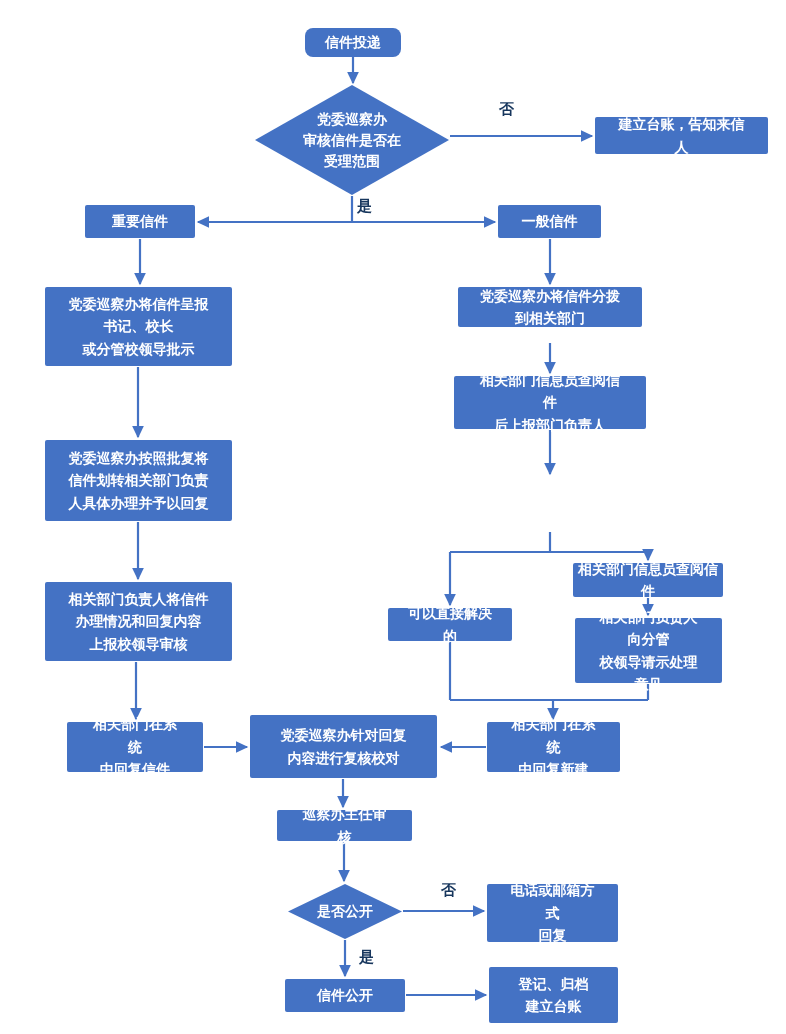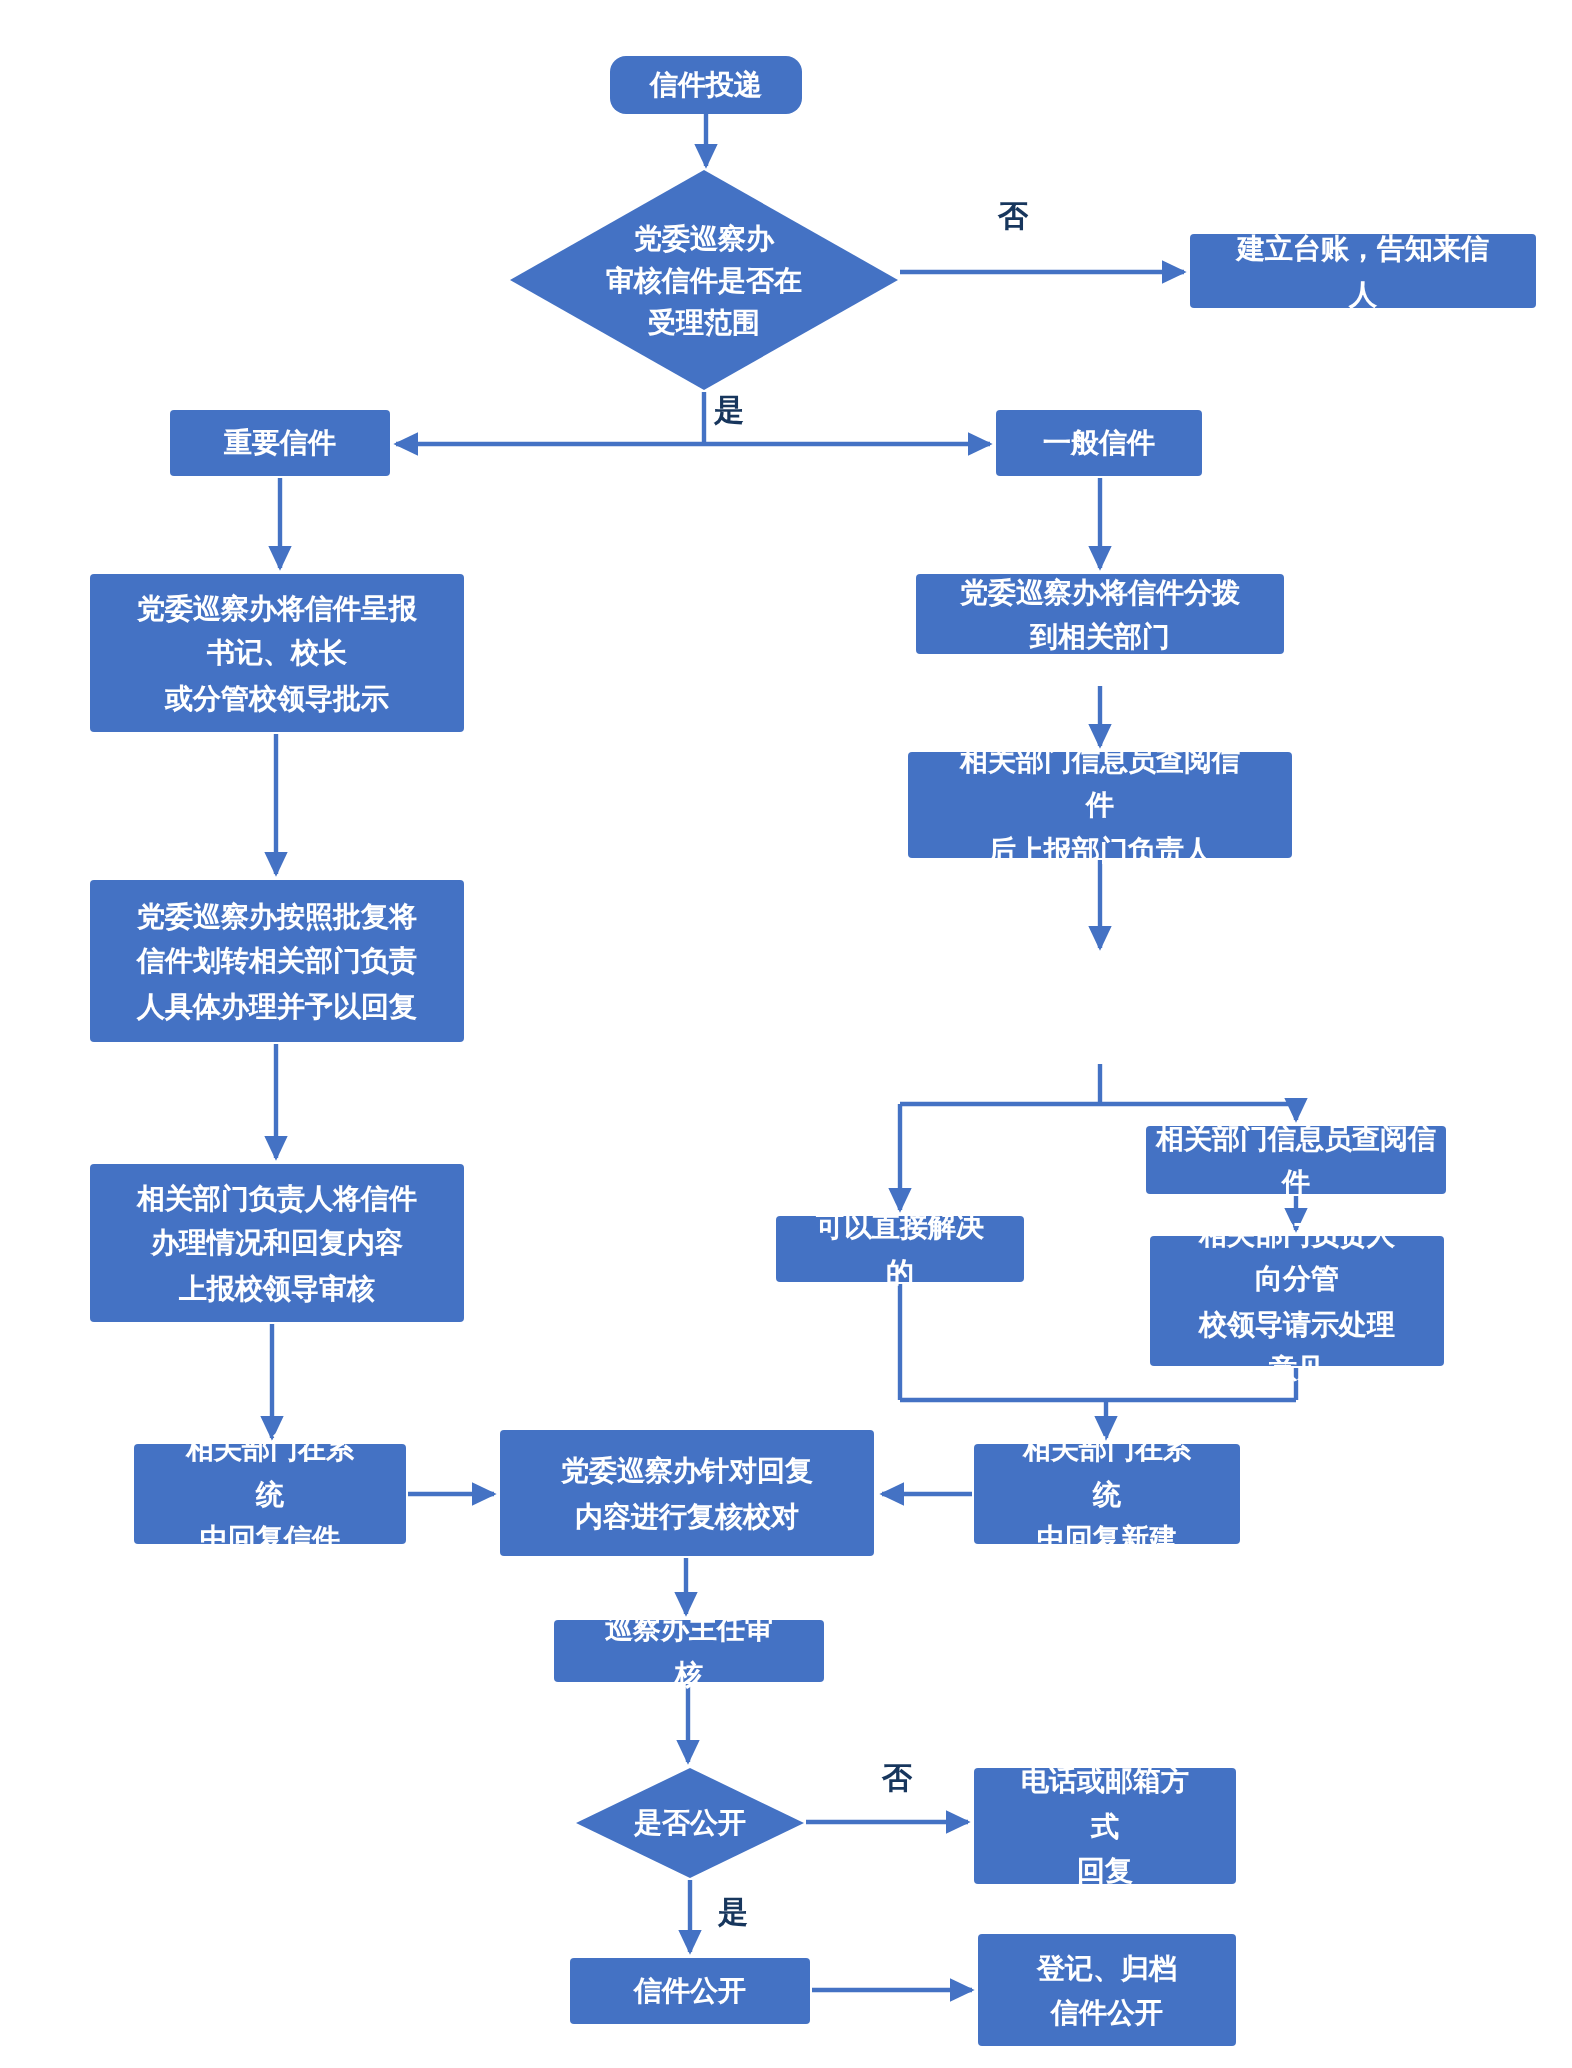--- a/index.html
+++ b/index.html
@@ -135,21 +135,21 @@
   <div class="node" style="left:277px;top:810px;width:135px;height:31px">巡察办主任审核</div>
 
   <div class="node diamond" style="left:288px;top:884px;width:114px;height:55px">是否公开</div>
 
   <div class="node" style="left:487px;top:884px;width:131px;height:58px">电话或邮箱方式
 回复</div>
 
   <div class="node" style="left:285px;top:979px;width:120px;height:33px">信件公开</div>
 
   <div class="node" style="left:489px;top:967px;width:129px;height:56px">登记、归档
-信件公开</div>
+建立台账</div>
 
   <div class="edge-label" style="left:499px;top:101px">否</div>
 
   <div class="edge-label" style="left:357px;top:198px">是</div>
 
   <div class="edge-label" style="left:441px;top:882px">否</div>
 
   <div class="edge-label" style="left:359px;top:949px">是</div>
 
 </div>

